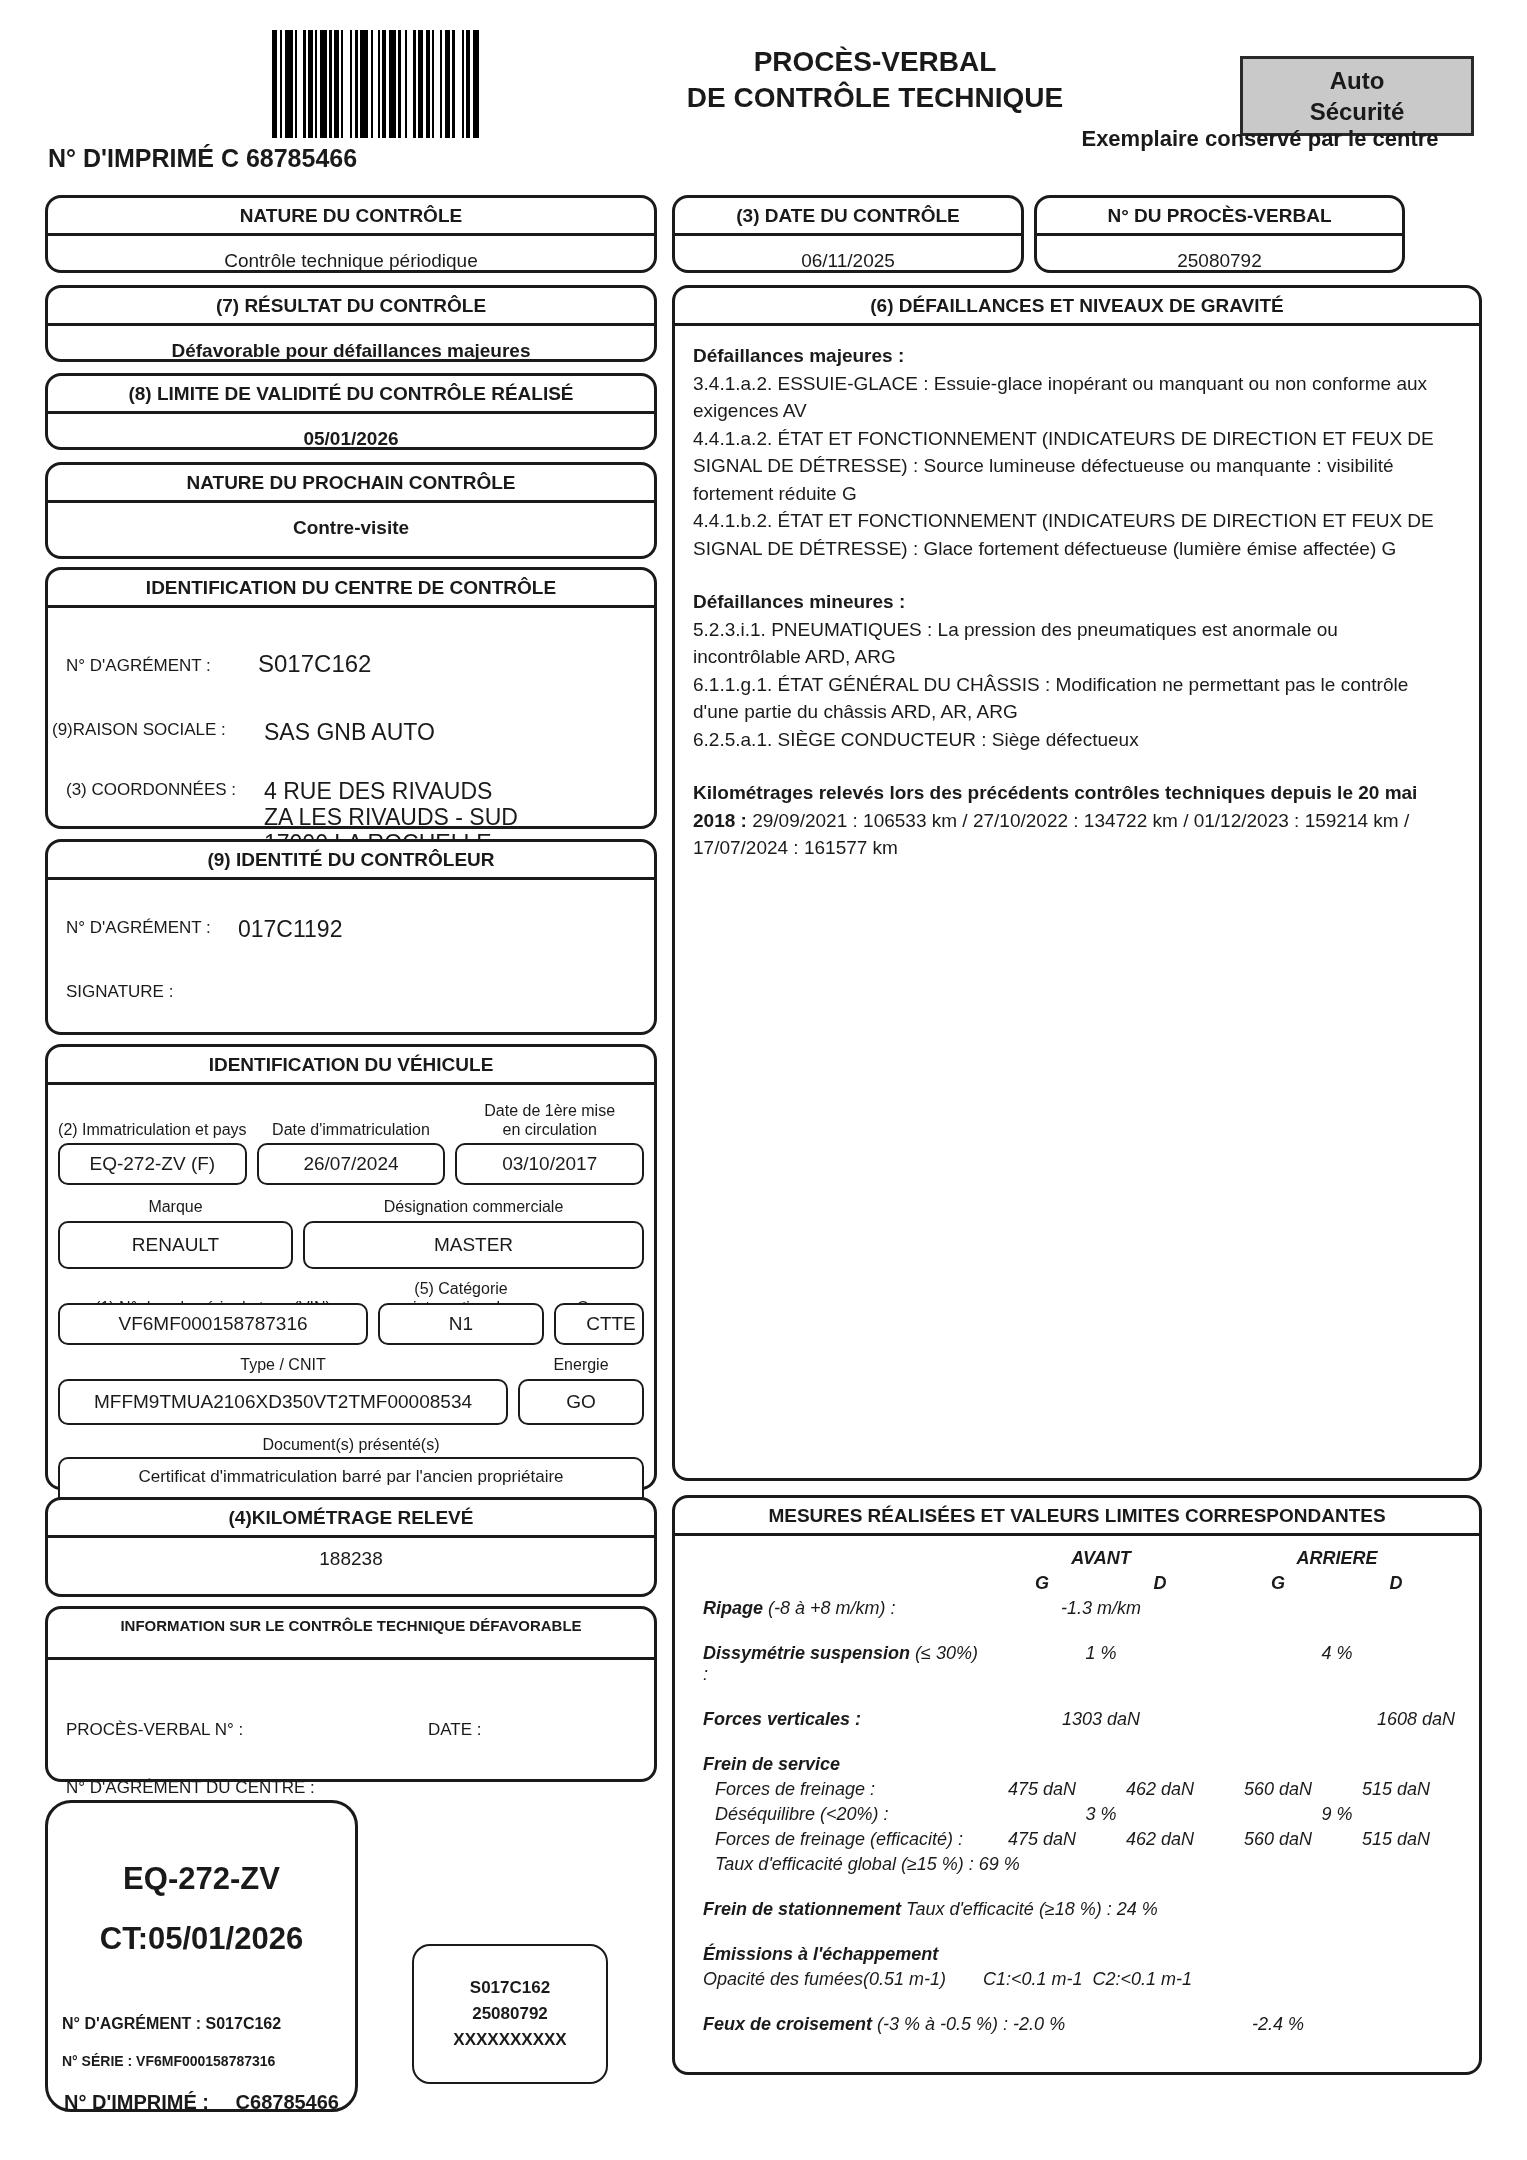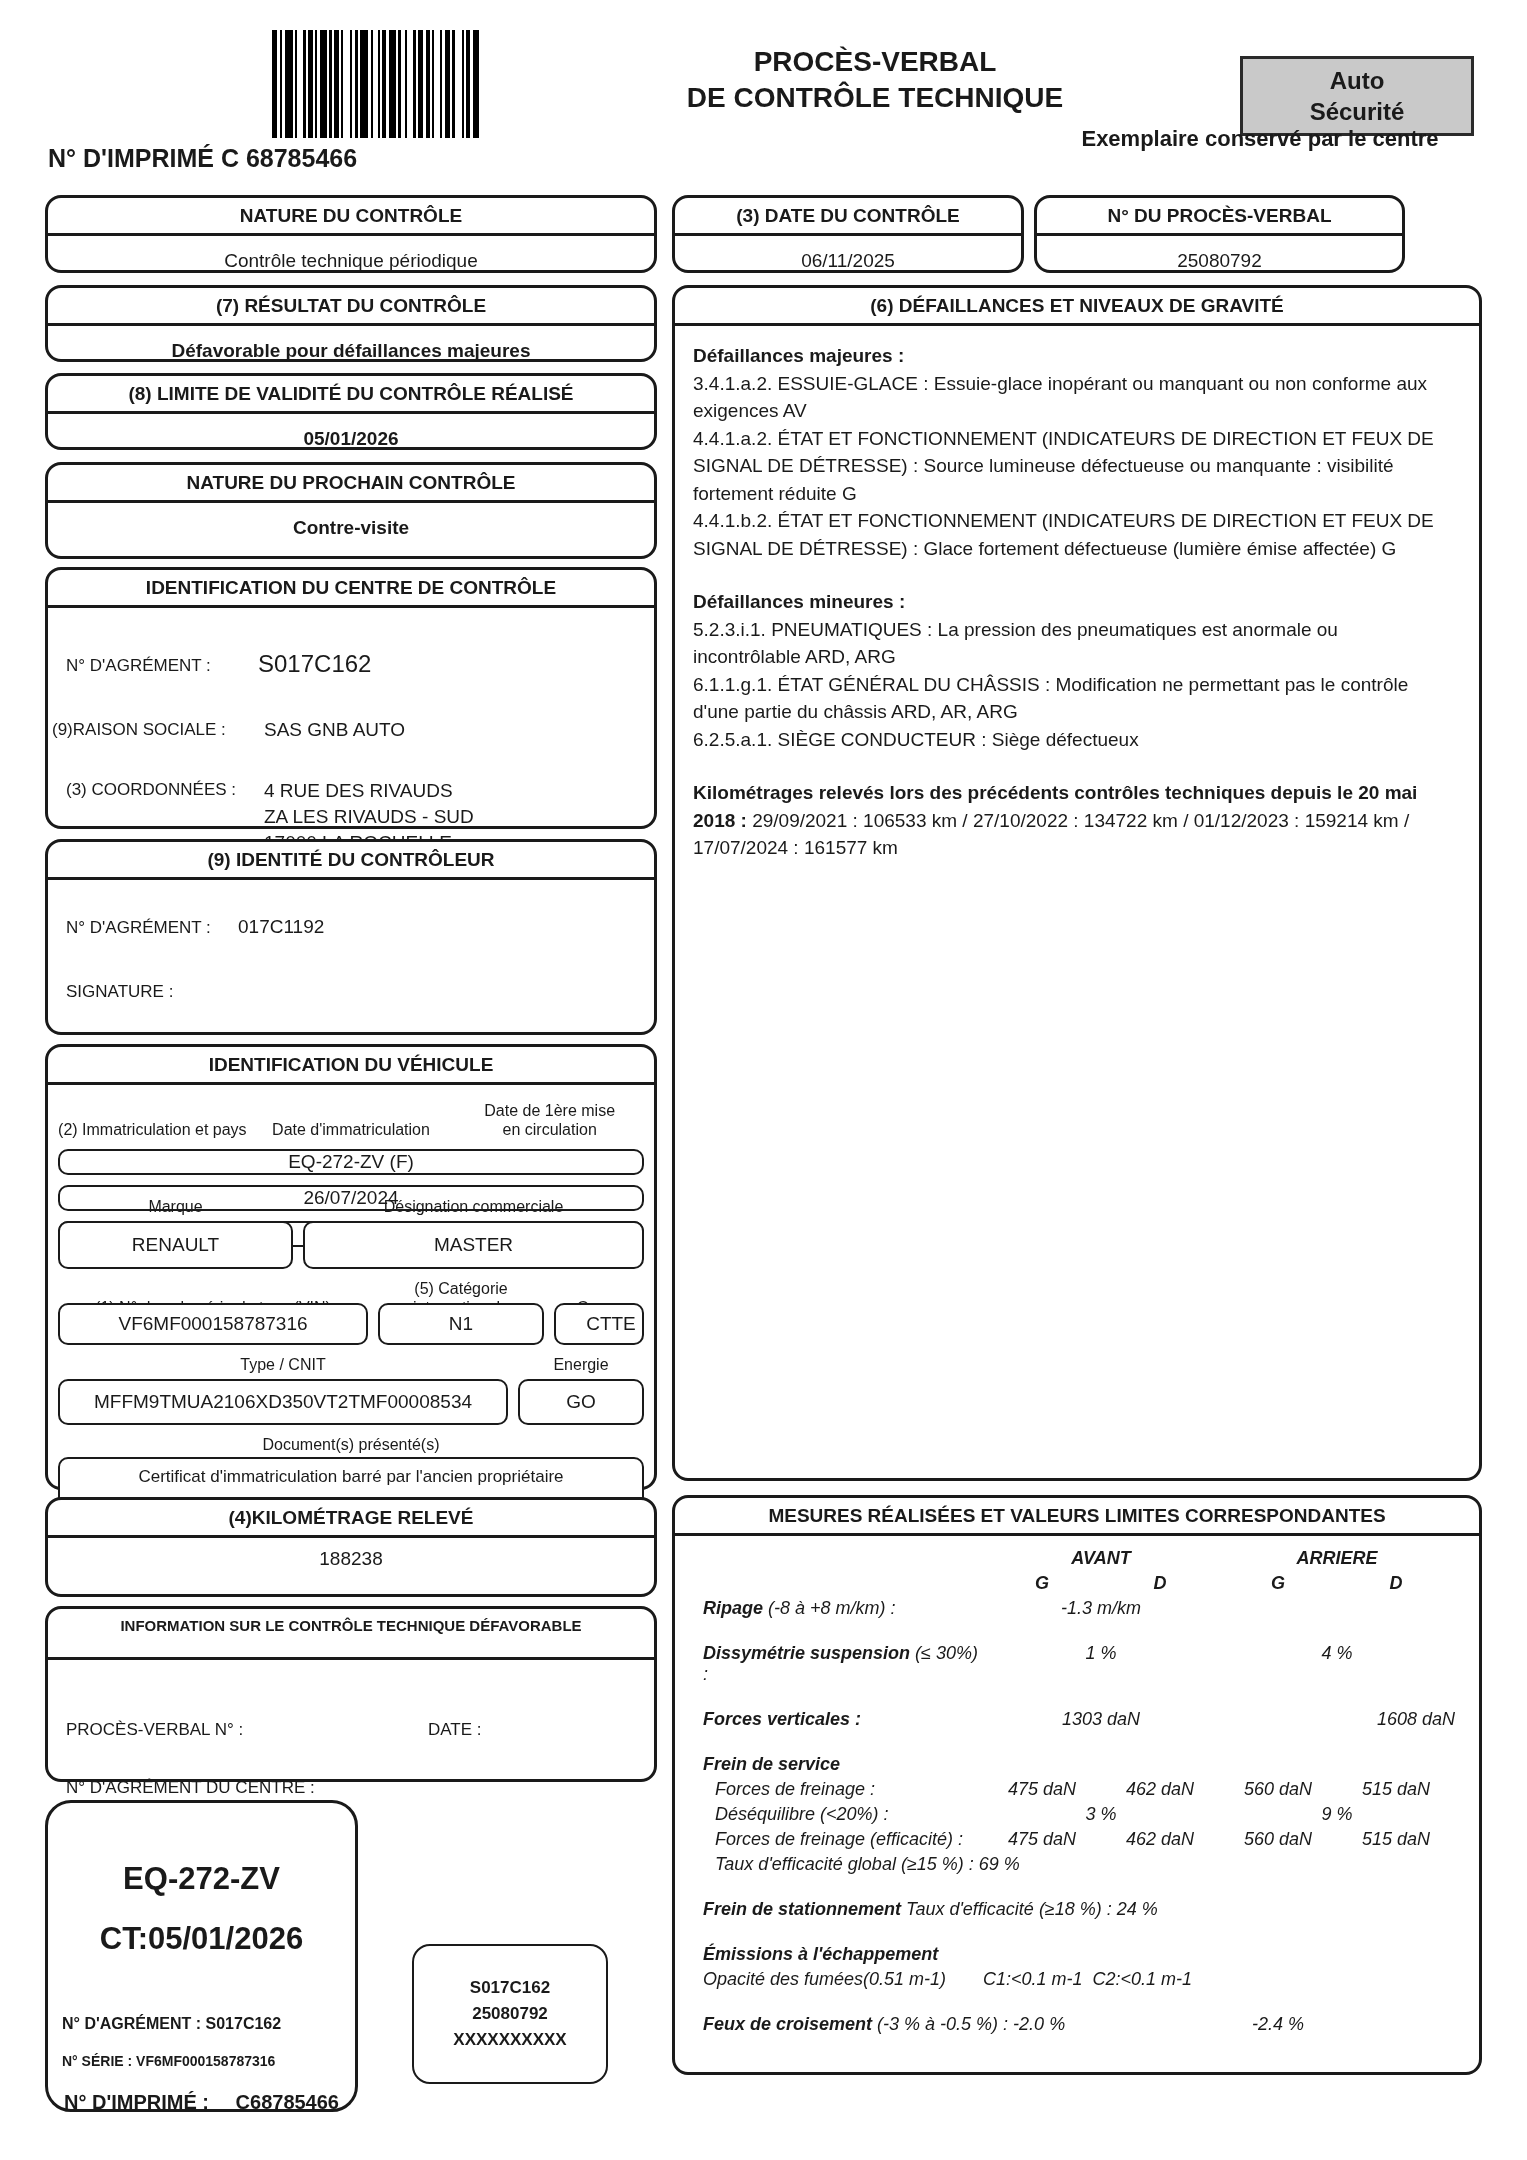--- a/index.html
+++ b/index.html
@@ -36,21 +36,21 @@
   #box-km{left:45px;top:1497px;width:612px;height:100px;}
   #box-info{left:45px;top:1606px;width:612px;height:176px;}
   
   #box-date{left:672px;top:195px;width:352px;height:78px;}
   #box-pv{left:1034px;top:195px;width:371px;height:78px;}
   #box-def{left:672px;top:285px;width:810px;height:1196px;}
   #box-mesures{left:672px;top:1495px;width:810px;height:580px;}
   
   .inner{position:relative;width:100%;height:calc(100% - 37px);}
   .lbl{position:absolute;font-size:17px;}
-  .val{position:absolute;font-size:19px;}
+  .val{position:absolute;font-size:23px;}
   .val.big{font-size:24px;}
   .addr div{line-height:26px;}
   
   .def-content{padding:16px 36px 0 18px;font-size:19px;line-height:27.5px;text-align:left;}
   .def-content p{margin:0;}
   .def-content .sp{height:26px;}
   
   .veh{position:relative;padding:0 10px;height:calc(100% - 37px);}
   .vrow{position:absolute;left:10px;right:10px;display:flex;gap:10px;}
   .vlab{font-size:16px;text-align:center;display:flex;align-items:flex-end;justify-content:center;line-height:19px;}
@@ -207,21 +207,21 @@
     <div class="box-title">IDENTIFICATION DU VÉHICULE</div>
     <div class="veh">
       <div class="vrow" style="top:16px;">
         <div class="vlab" style="flex:1;">(2) Immatriculation et pays</div>
         <div class="vlab" style="flex:1;">Date d'immatriculation</div>
         <div class="vlab" style="flex:1;flex-direction:column;align-items:center;">
           <div>Date de 1ère mise</div>
           <div>en circulation</div>
         </div>
       </div>
-      <div class="vrow" style="top:64px;flex-direction:column;">
+      <div class="vrow" style="top:58px;">
         <div class="fbox" style="flex:1;height:42px;">EQ-272-ZV (F)</div>
         <div class="fbox" style="flex:1;height:42px;">26/07/2024</div>
         <div class="fbox" style="flex:1;height:42px;">03/10/2017</div>
       </div>
       <div class="vrow" style="top:112px;">
         <div class="vlab" style="width:235px;">Marque</div>
         <div class="vlab" style="flex:1;">Désignation commerciale</div>
       </div>
       <div class="vrow" style="top:136px;">
         <div class="fbox" style="width:235px;height:48px;">RENAULT</div>

